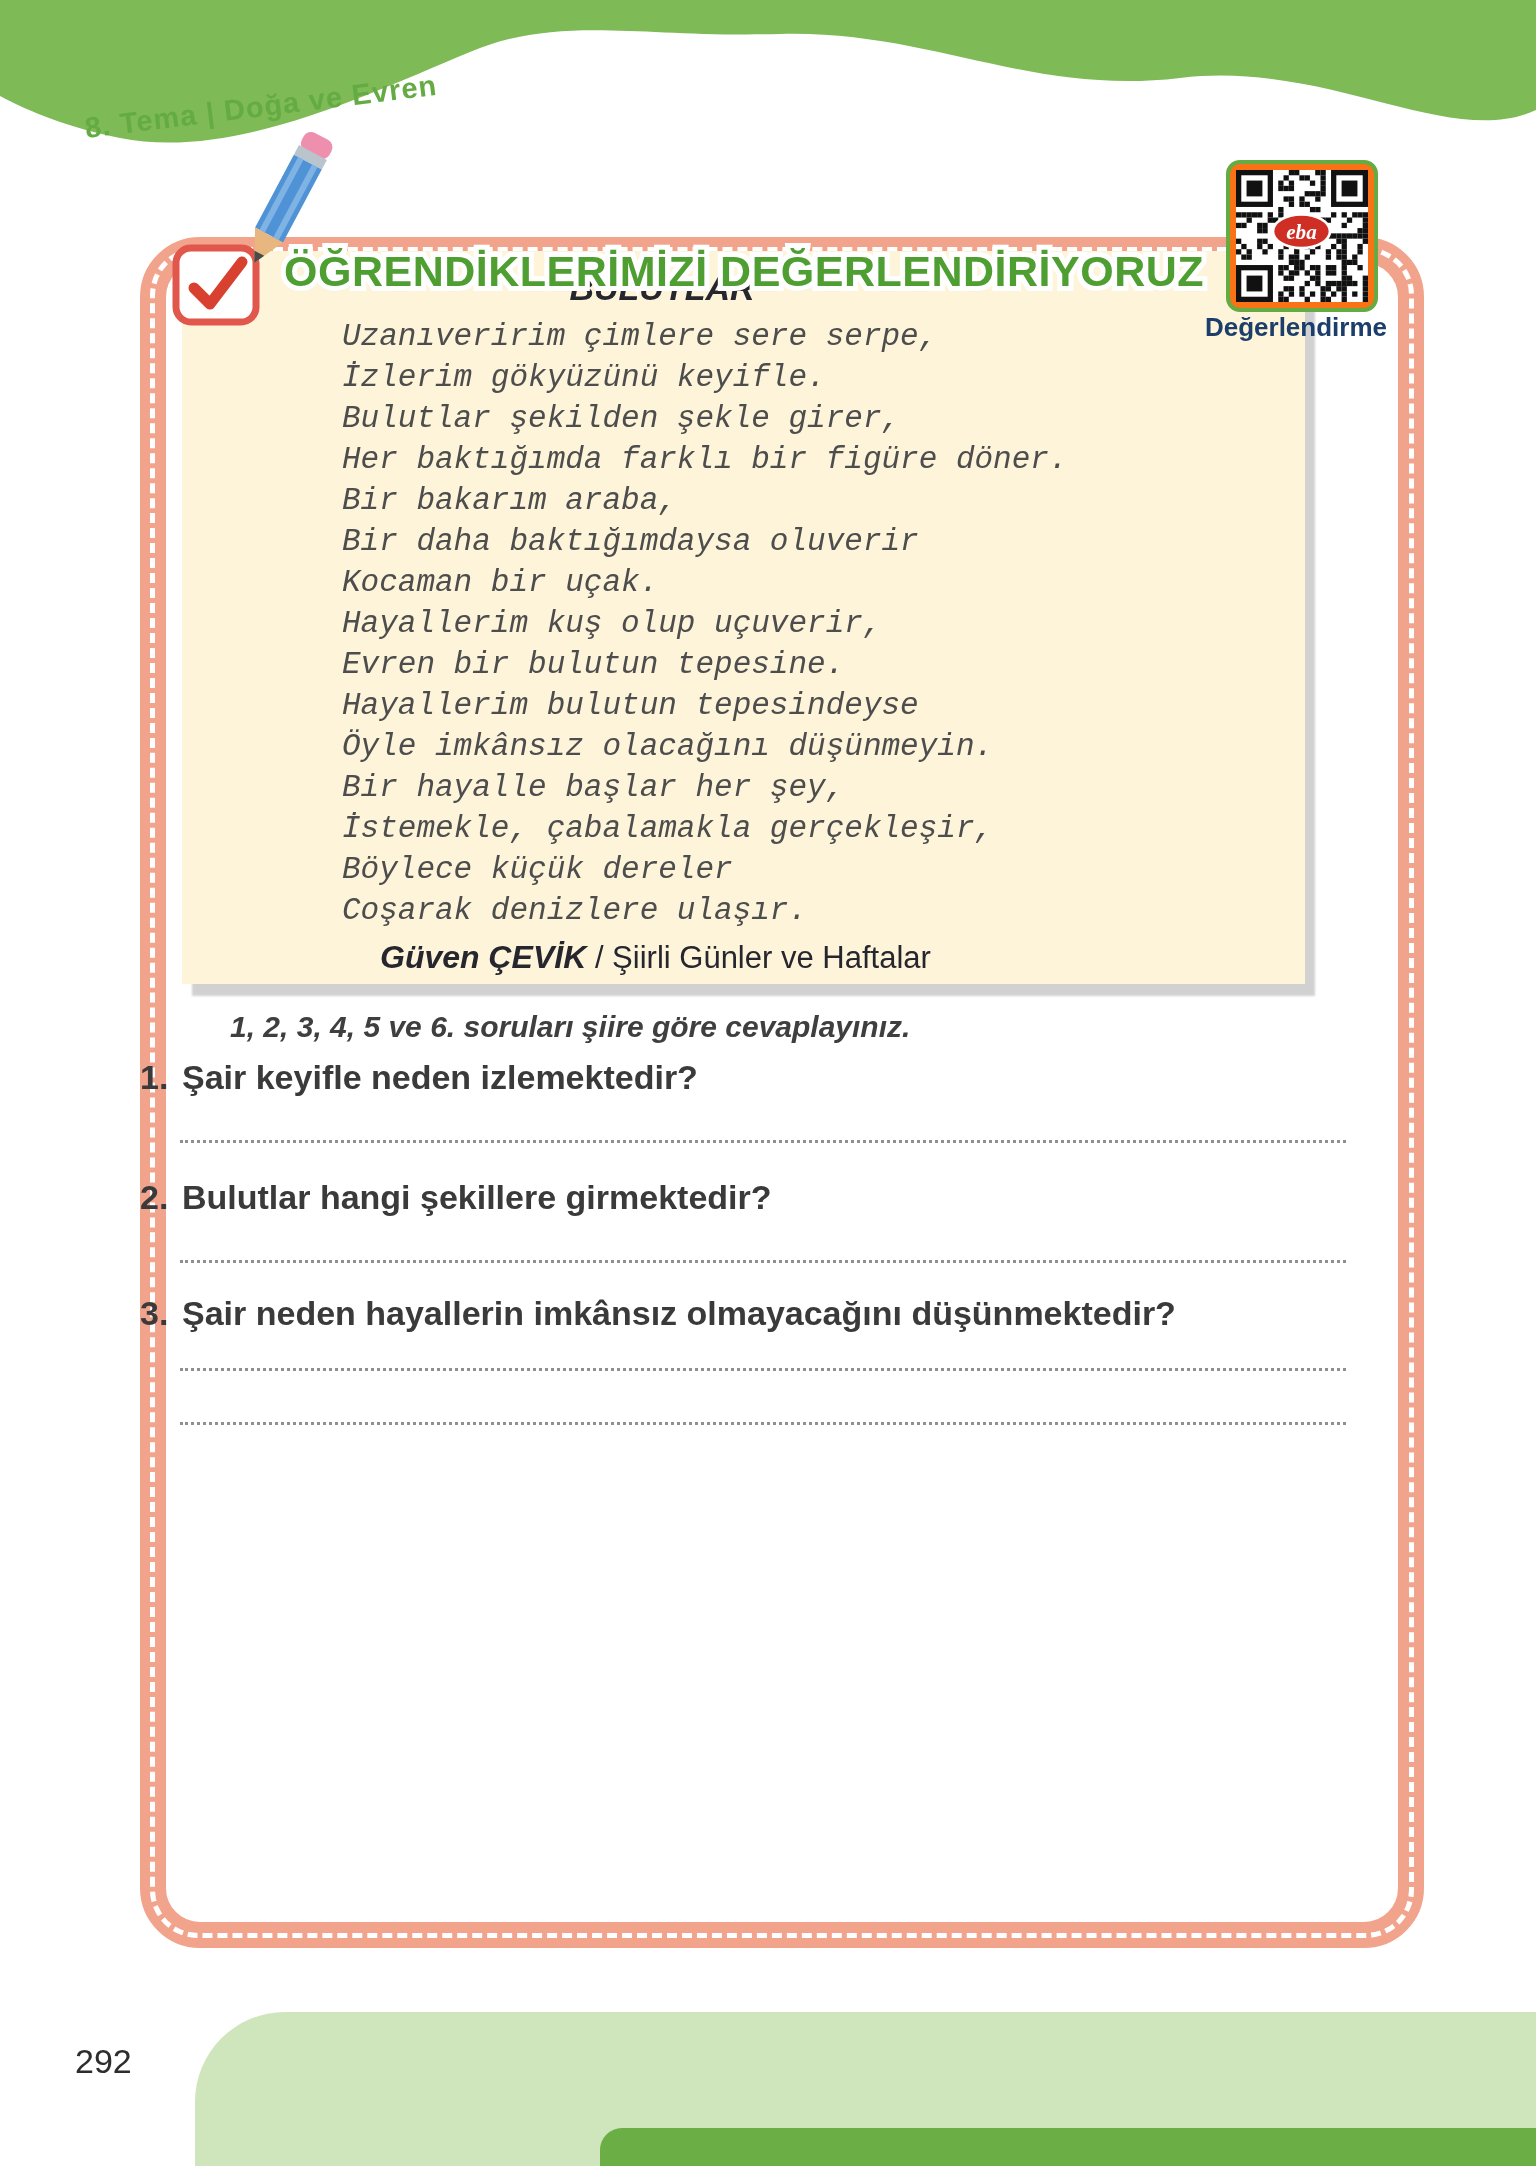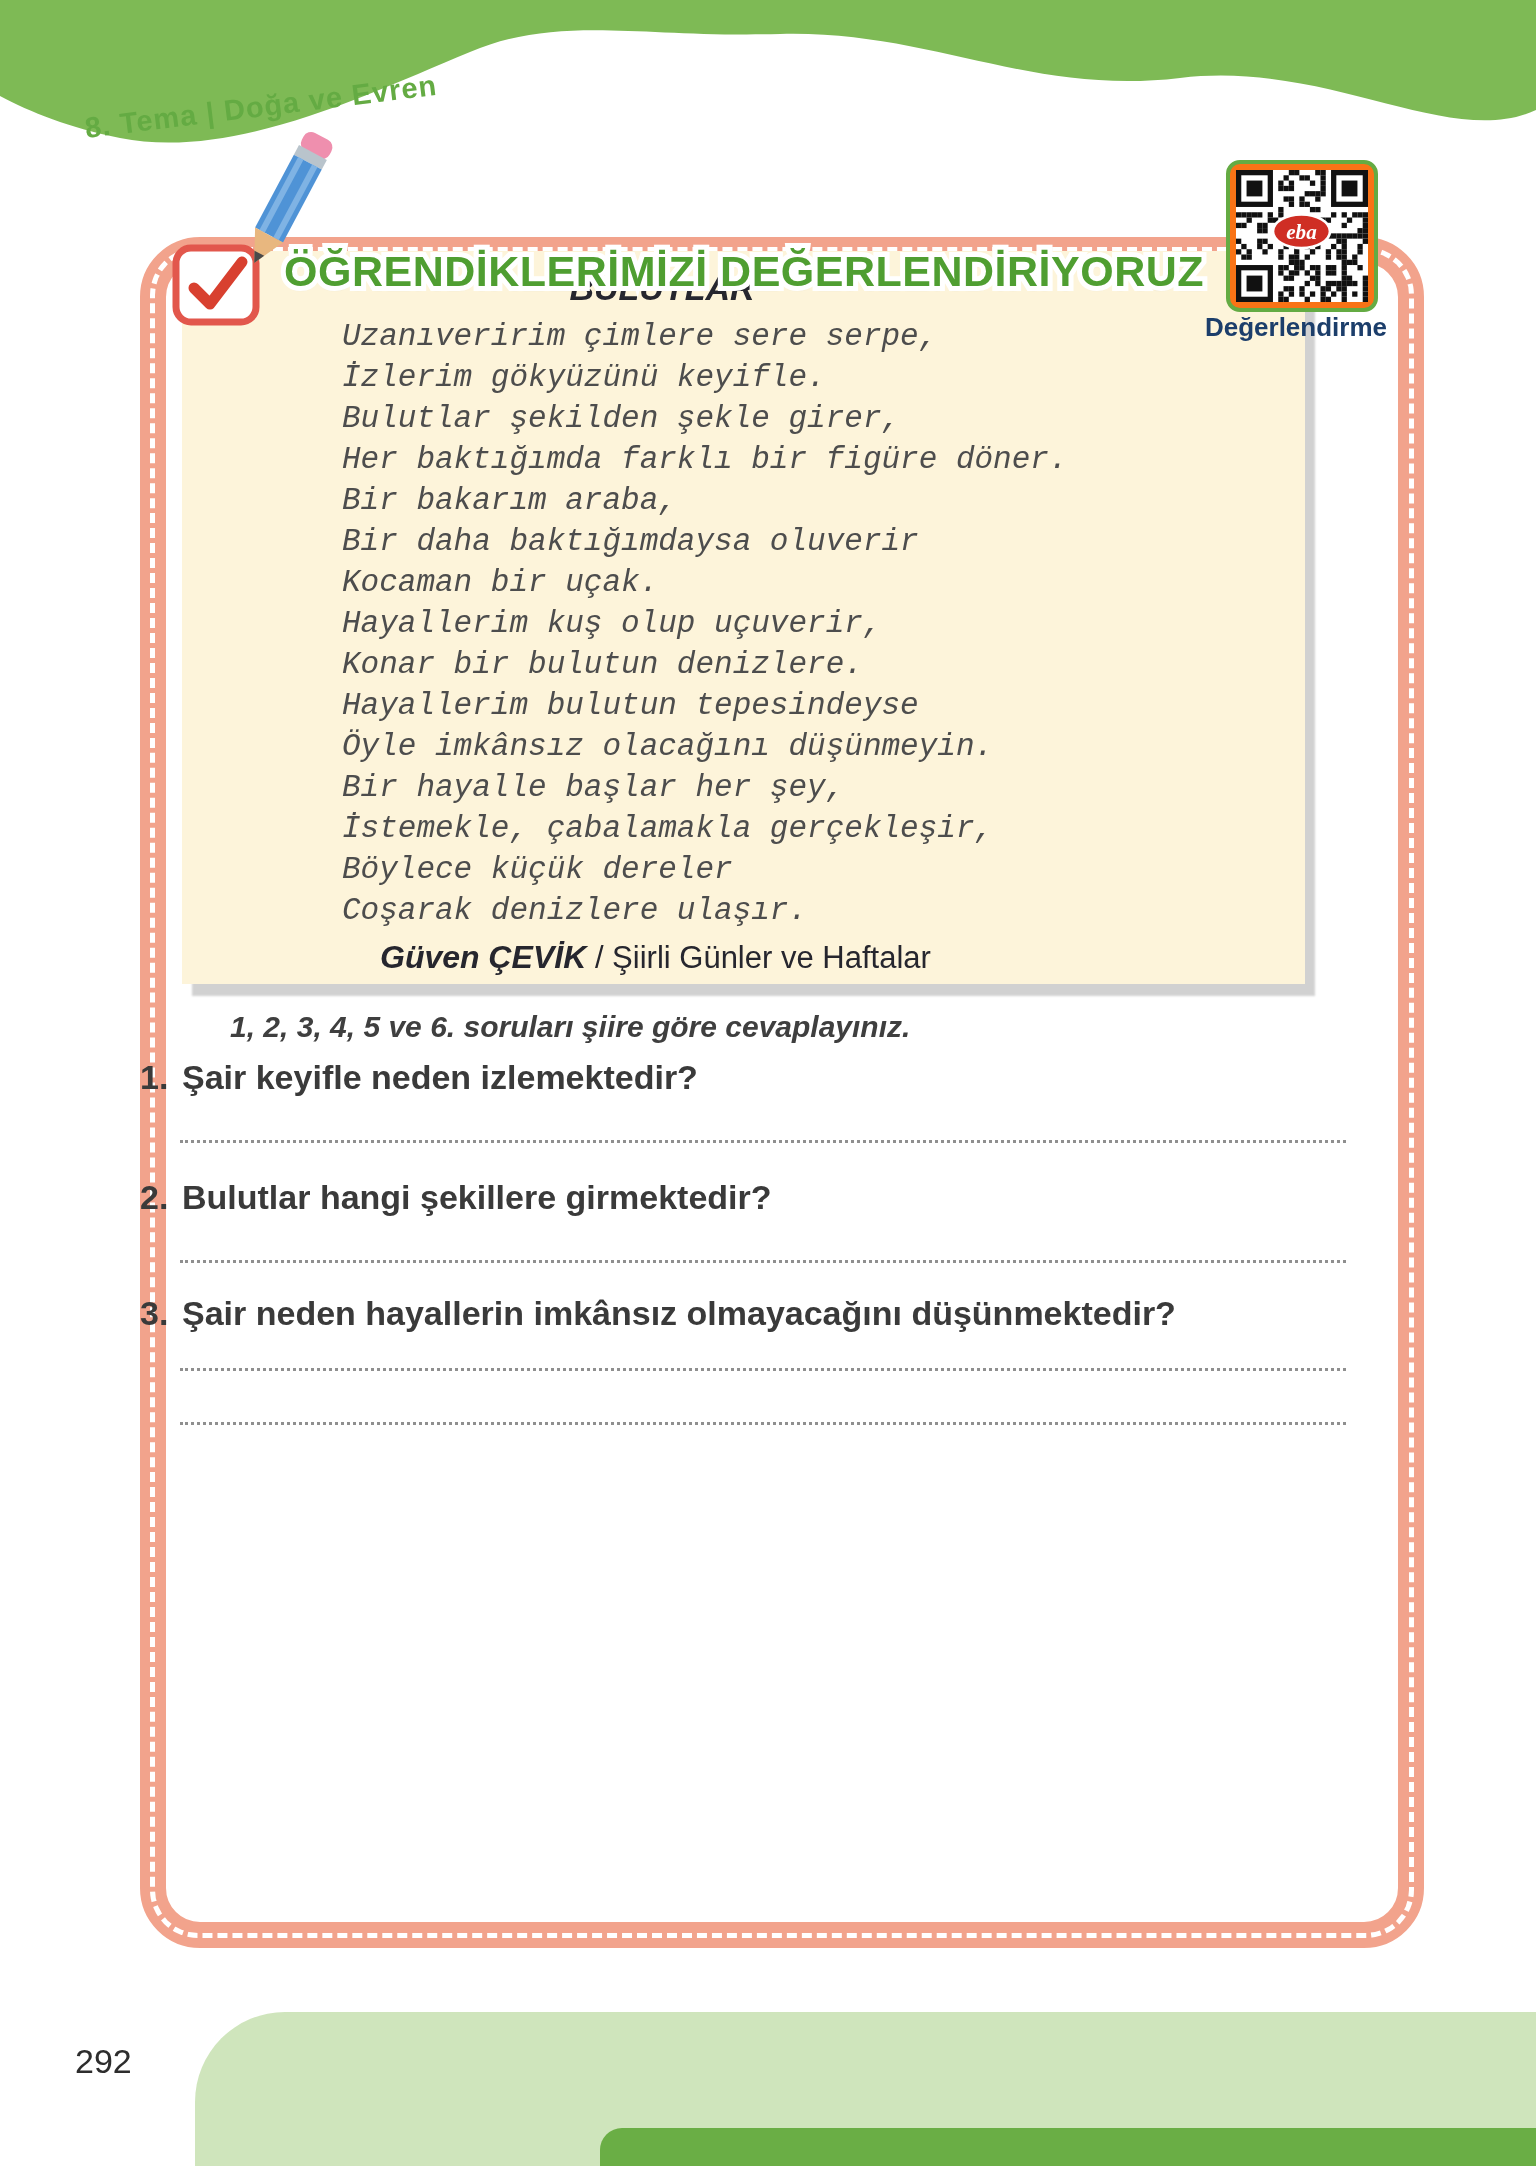--- a/index.html
+++ b/index.html
@@ -323,21 +323,21 @@
   <div class="poem-box">
     <div class="poem-title">BULUTLAR</div>
     <div class="poem-line">Uzanıveririm çimlere sere serpe,</div>
     <div class="poem-line">İzlerim gökyüzünü keyifle.</div>
     <div class="poem-line">Bulutlar şekilden şekle girer,</div>
     <div class="poem-line">Her baktığımda farklı bir figüre döner.</div>
     <div class="poem-line">Bir bakarım araba,</div>
     <div class="poem-line">Bir daha baktığımdaysa oluverir</div>
     <div class="poem-line">Kocaman bir uçak.</div>
     <div class="poem-line">Hayallerim kuş olup uçuverir,</div>
-    <div class="poem-line">Konar bir bulutun denizlere.</div>
+    <div class="poem-line">Evren bir bulutun tepesine.</div>
     <div class="poem-line">Hayallerim bulutun tepesindeyse</div>
     <div class="poem-line">Öyle imkânsız olacağını düşünmeyin.</div>
     <div class="poem-line">Bir hayalle başlar her şey,</div>
     <div class="poem-line">İstemekle, çabalamakla gerçekleşir,</div>
     <div class="poem-line">Böylece küçük dereler</div>
     <div class="poem-line">Coşarak denizlere ulaşır.</div>
     <div class="poem-attrib">
       <span class="author">Güven ÇEVİK</span>
       <span class="source">/ Şiirli Günler ve Haftalar</span>
     </div>

